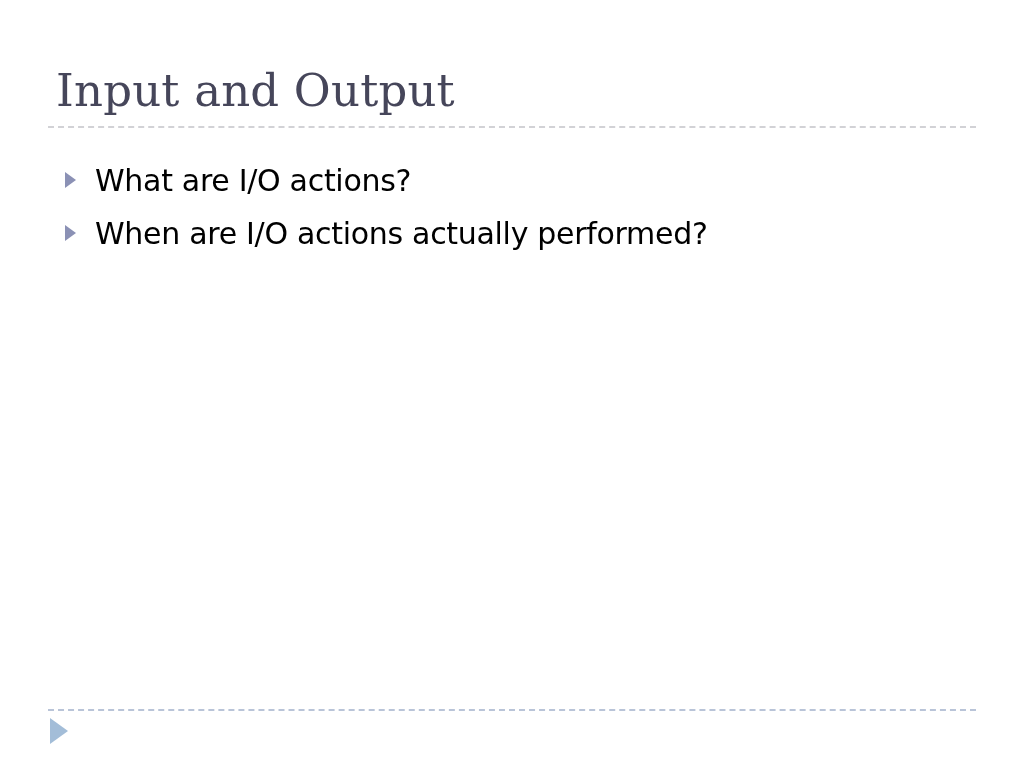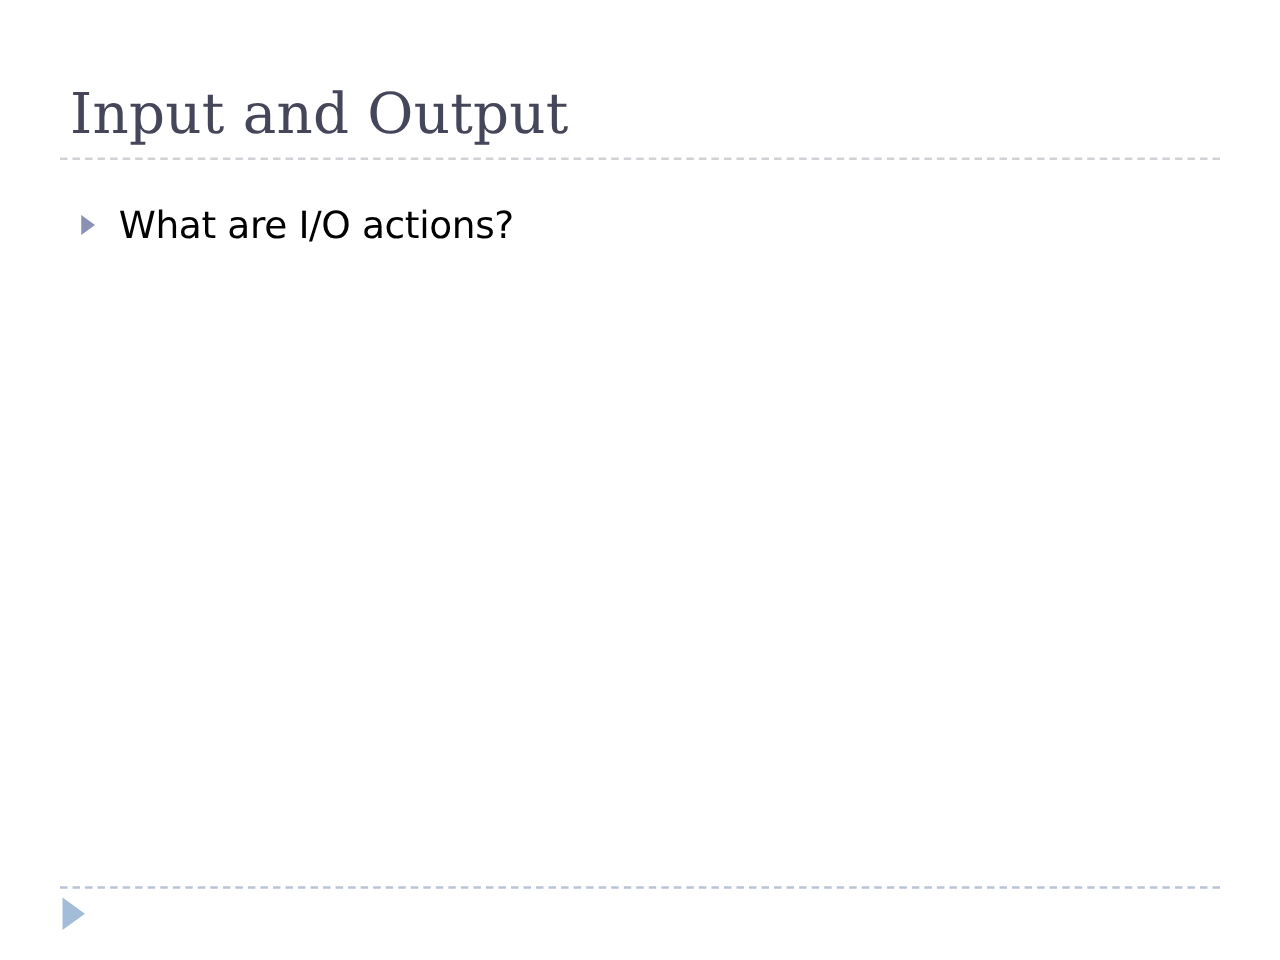--- a/index.html
+++ b/index.html
@@ -131,19 +131,25 @@
   <ul id="body-list">
 
     <li class="bullet-row">
       <span class="bullet-marker">
         <span class="tri"></span>
       </span>
       <span class="bullet-text">What are I/O actions?</span>
     </li>
 
 
+    <li class="bullet-row">
+      <span class="bullet-marker">
+        <span class="tri"></span>
+      </span>
+      <span class="bullet-text">When are I/O actions actually performed?</span>
+    </li>
 
   </ul>
 
   <div id="footer-rule"></div>
   <div id="footer-triangle"></div>
 
 </div>
 
 </body></html>

